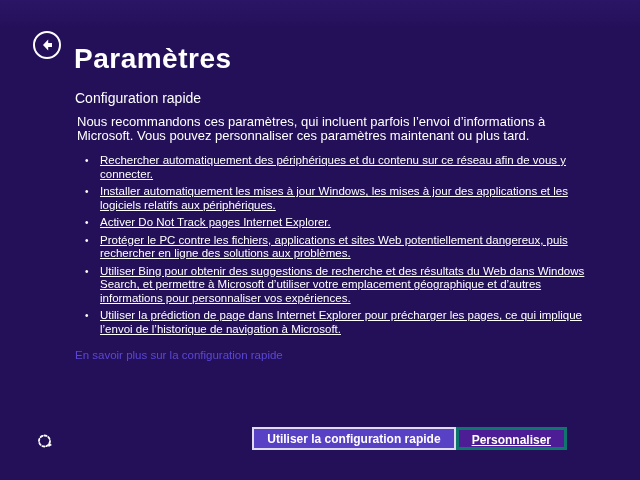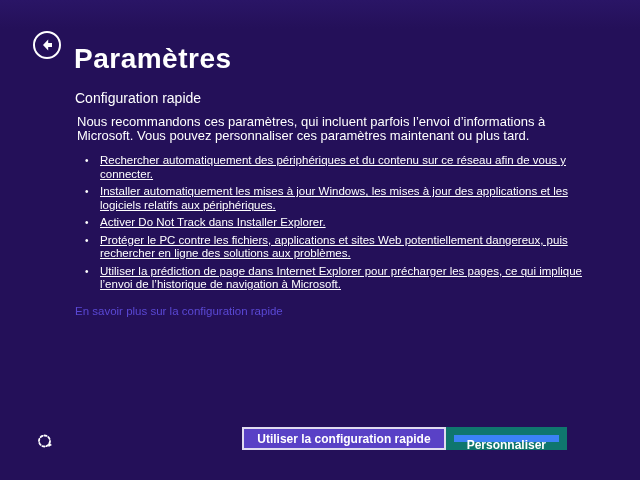--- a/index.html
+++ b/index.html
@@ -53,21 +53,21 @@
   .btn{
     font-family:"Liberation Sans","DejaVu Sans",sans-serif;
     font-size:12px;font-weight:bold;color:#ffffff;
     padding:3px 13px;height:23px;box-sizing:border-box;
     cursor:pointer;line-height:15px;
   }
   .btn-primary{
     background:#5941c6;border:2px solid #e0dcf0;
   }
   .btn-secondary{
-    background:#3b82f6;border:8px solid #0f766e;
+    background:#4c1d95;border:3px solid #0f766e;text-decoration:underline;
   }
   .ease-access{
     position:absolute;left:36px;bottom:29px;width:18px;height:18px;
     cursor:pointer;background:transparent;border:none;padding:0;
   }
   .ease-access svg{display:block;}
 </style>
 </head>
 <body>
 
@@ -83,25 +83,26 @@
 
 <div class="content">
   <h2 class="subtitle">Configuration rapide</h2>
   <p class="intro">Nous recommandons ces paramètres, qui incluent parfois l’envoi d’informations à Microsoft. Vous pouvez personnaliser ces paramètres maintenant ou plus tard.</p>
   <ul class="bullets">
 
       <li>Rechercher automatiquement des périphériques et du contenu sur ce réseau afin de vous y connecter.</li>
 
       <li>Installer automatiquement les mises à jour Windows, les mises à jour des applications et les logiciels relatifs aux périphériques.</li>
 
-      <li>Activer Do Not Track dans Installer Explorer.</li>
+      <li>Activer Do Not Track pages Internet Explorer.</li>
 
       <li>Protéger le PC contre les fichiers, applications et sites Web potentiellement dangereux, puis rechercher en ligne des solutions aux problèmes.</li>
 
 
+      <li>Utiliser Bing pour obtenir des suggestions de recherche et des résultats du Web dans Windows Search, et permettre à Microsoft d’utiliser votre emplacement géographique et d’autres informations pour personnaliser vos expériences.</li>
 
       <li>Utiliser la prédiction de page dans Internet Explorer pour précharger les pages, ce qui implique l’envoi de l’historique de navigation à Microsoft.</li>
 
     </ul>
   <a class="learn-more" href="#">En savoir plus sur la configuration rapide</a>
 </div>
 
 <button class="ease-access" aria-label="Ease of access">
   <span>
     <svg width="18" height="18" viewBox="0 0 18 18">

